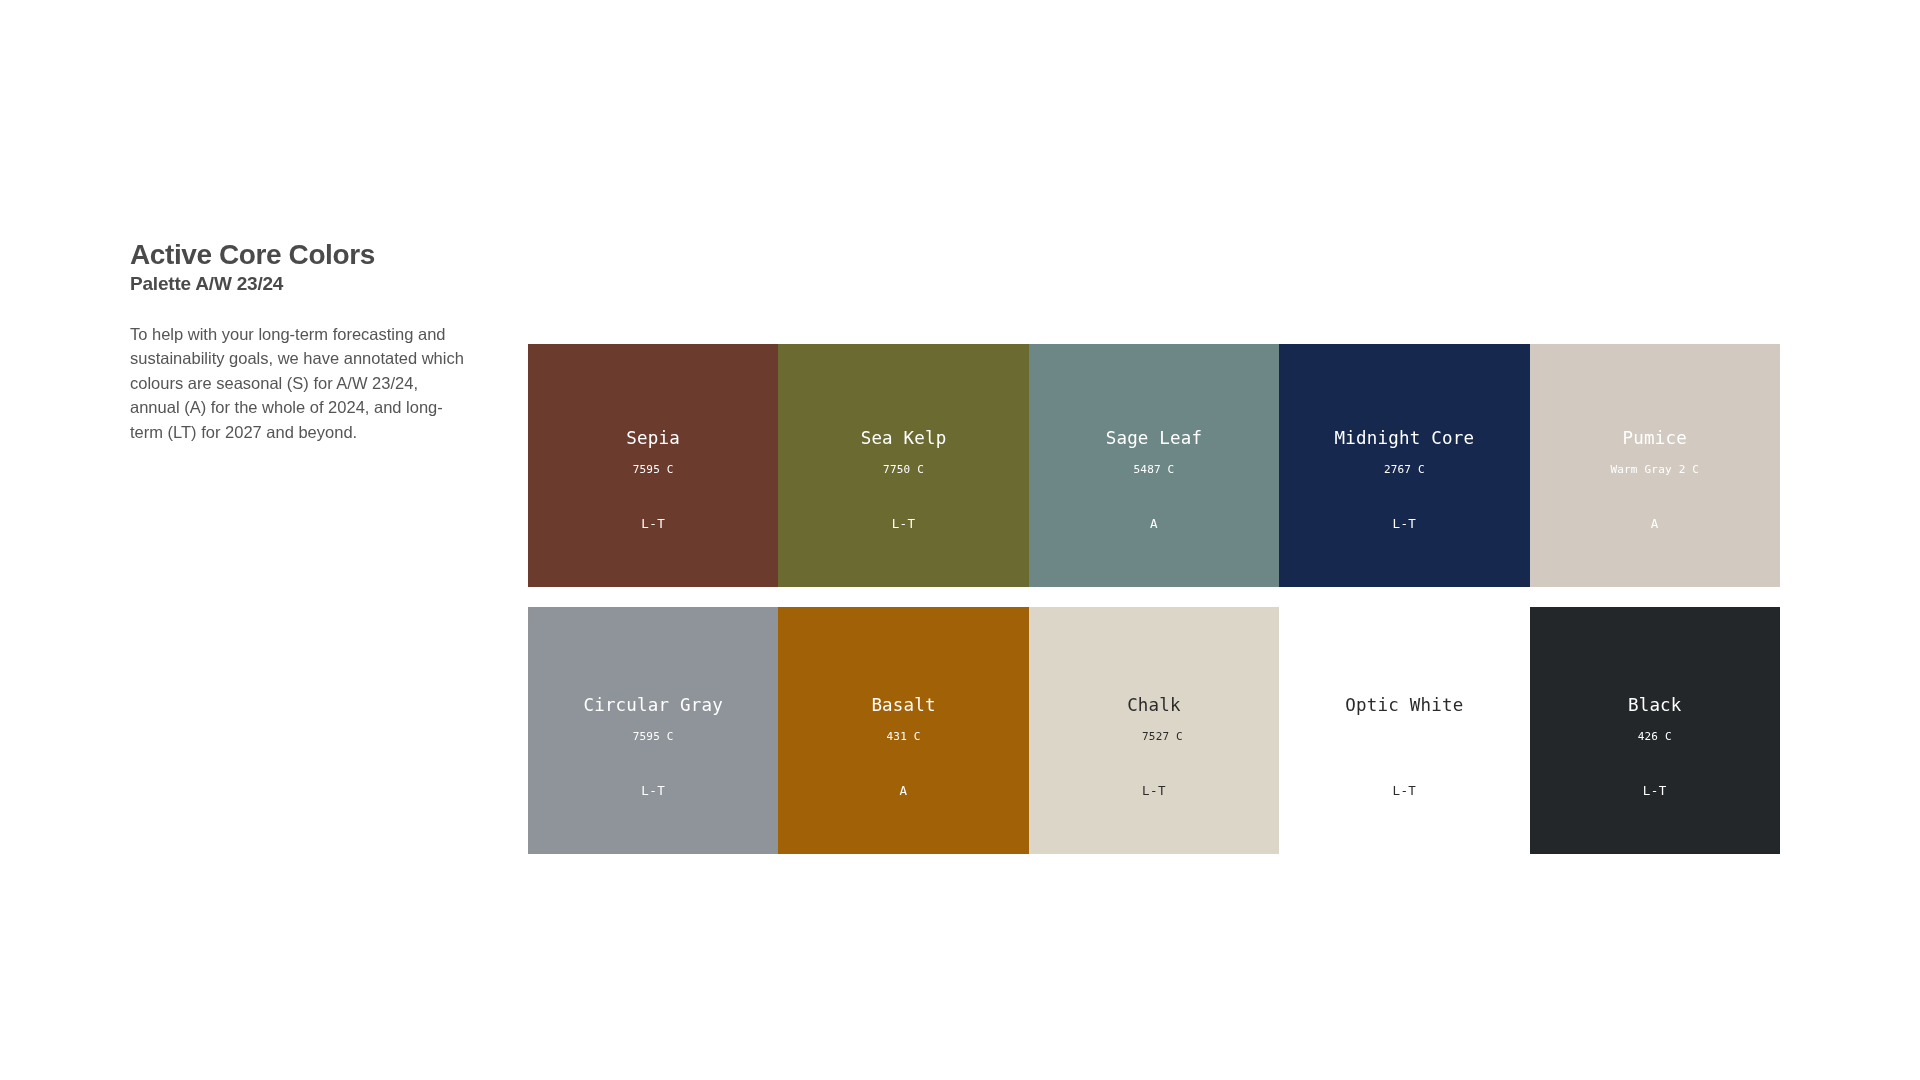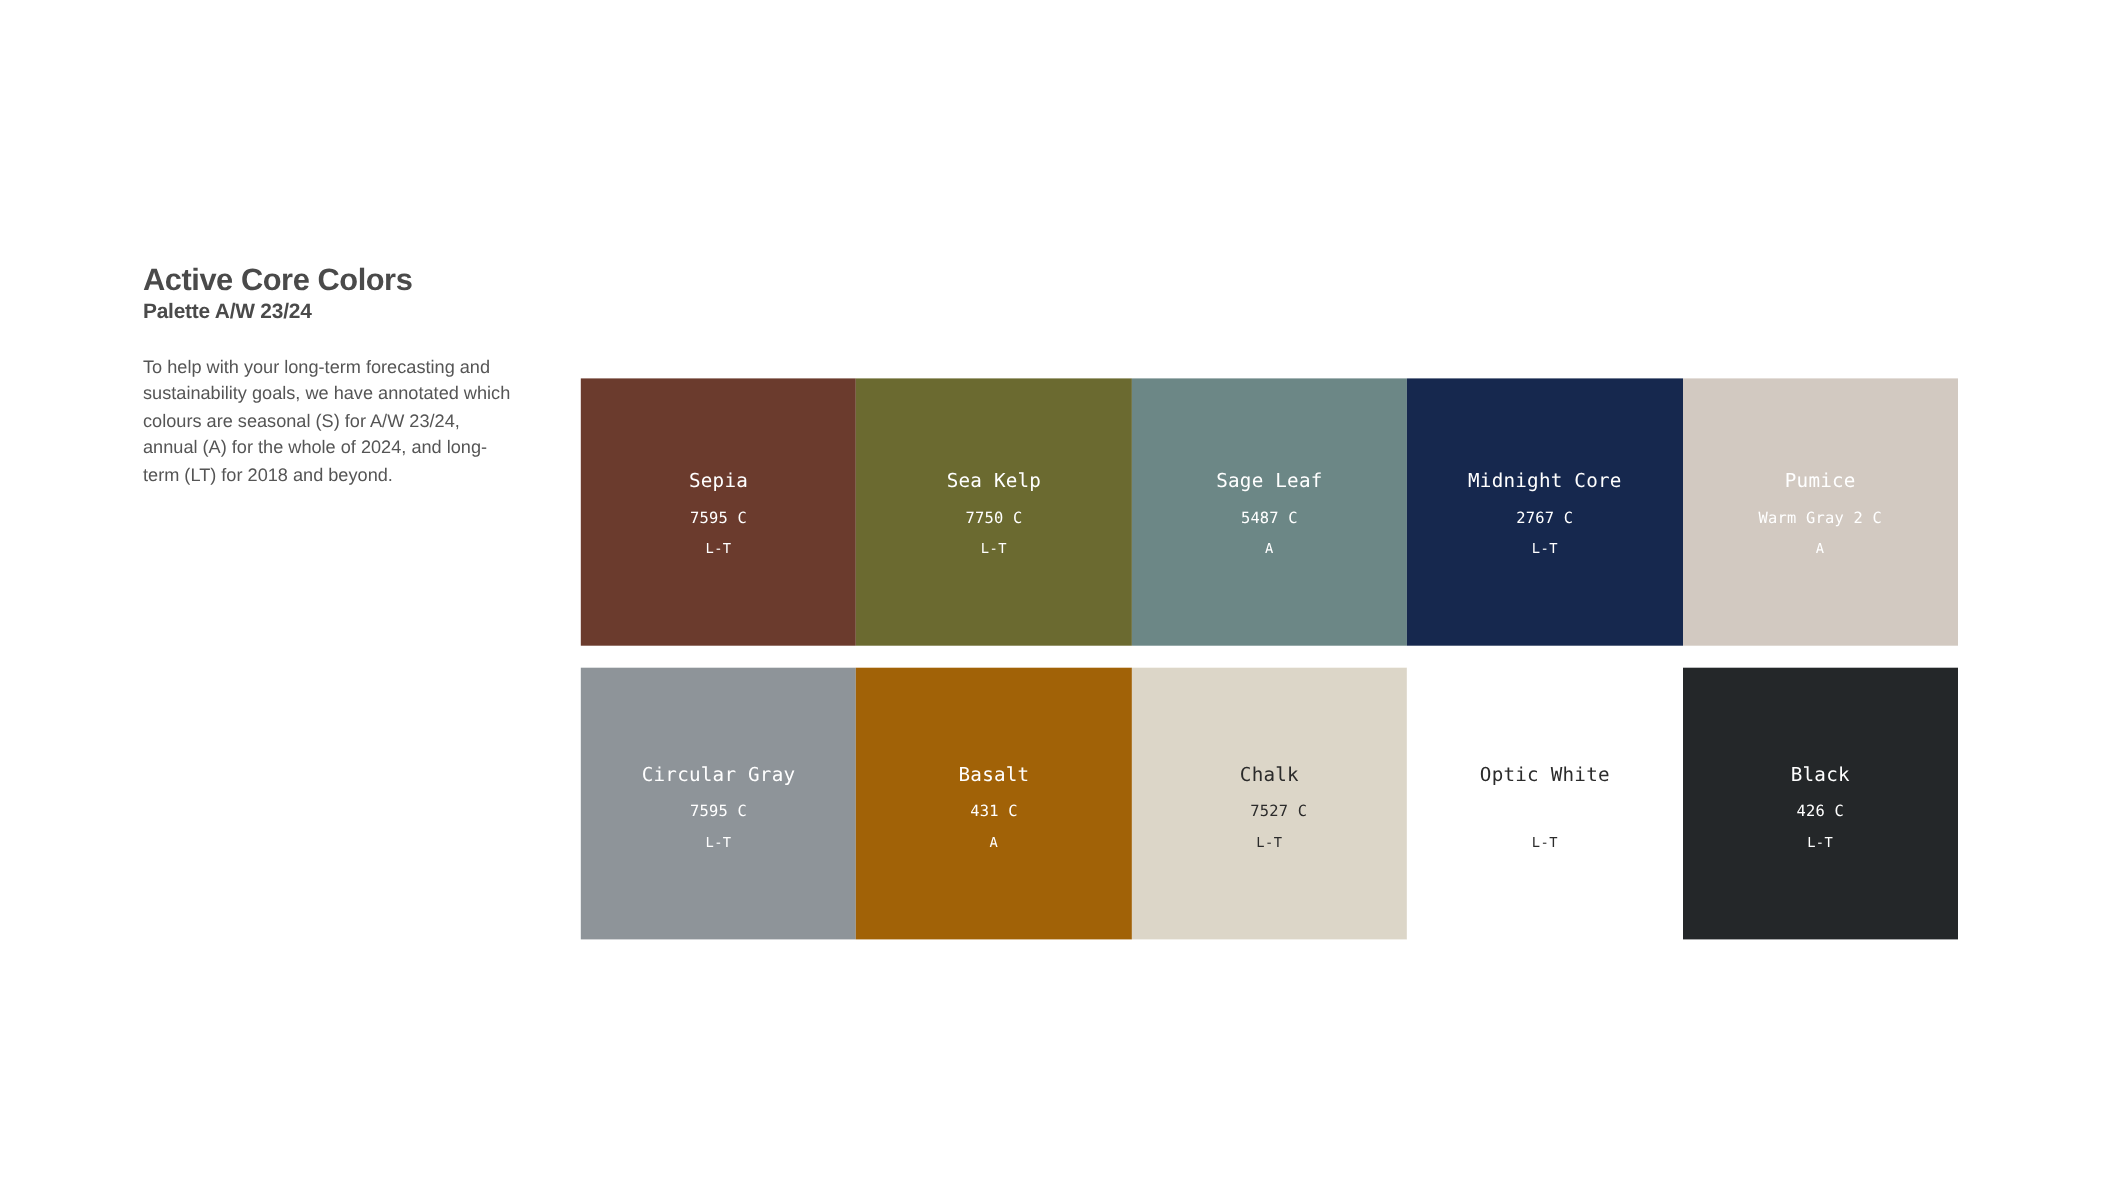--- a/index.html
+++ b/index.html
@@ -87,49 +87,49 @@
 
   .swatch .sw-name {
     font-family: "DejaVu Sans Mono", "Liberation Mono", monospace;
     font-size: 17.5px;
     line-height: 1;
     letter-spacing: 0.2px;
     white-space: nowrap;
   }
   .swatch .sw-code {
     font-family: "DejaVu Sans Mono", "Liberation Mono", monospace;
-    font-size: 14px;
+    font-size: 11px;
     line-height: 1;
     letter-spacing: 0.2px;
     white-space: nowrap;
   }
   .swatch .sw-term {
     font-family: "DejaVu Sans Mono", "Liberation Mono", monospace;
     font-size: 12.5px;
     line-height: 1;
     letter-spacing: 0.4px;
     white-space: nowrap;
   }
 
   
   .swatch .sw-name { margin-top: 86px; }
   .swatch .sw-code { margin-top: 16px; min-height: 15px; }
-  .swatch .sw-term { margin-top: 14px; }
+  .swatch .sw-term { margin-top: 39px; }
 
   .swatch-row.row-two .swatch .sw-name { margin-top: 90px; }
 </style>
 </head>
 <body>
 
 <div id="page">
 
   <div class="left-col">
     <h1 class="title">Active Core Colors</h1>
     <h2 class="subtitle">Palette A/W 23/24</h2>
-    <p class="body-para second">To help with your long-term forecasting and sustainability goals, we have annotated which colours are seasonal (S) for A/W 23/24, annual (A) for the whole of 2024, and long-term (LT) for 2018 and beyond.</p>
+    <p class="body-para second">To help with your long-term forecasting and sustainability goals, we have annotated which colours are seasonal (S) for A/W 23/24, annual (A) for the whole of 2024, and long-term (LT) for 2027 and beyond.</p>
   </div>
 
   <div class="swatch-area">
     <div class="swatch-row row-one">
         <div class="swatch" style="background: rgb(107, 59, 45);">
           <div class="sw-name" style="color: rgb(255, 255, 255);">Sepia</div>
           <div class="sw-code" style="color: rgb(255, 255, 255);">7595 C</div>
           <div class="sw-term" style="color: rgb(255, 255, 255);">L-T</div>
         </div>
         <div class="swatch" style="background: rgb(107, 106, 48);">

